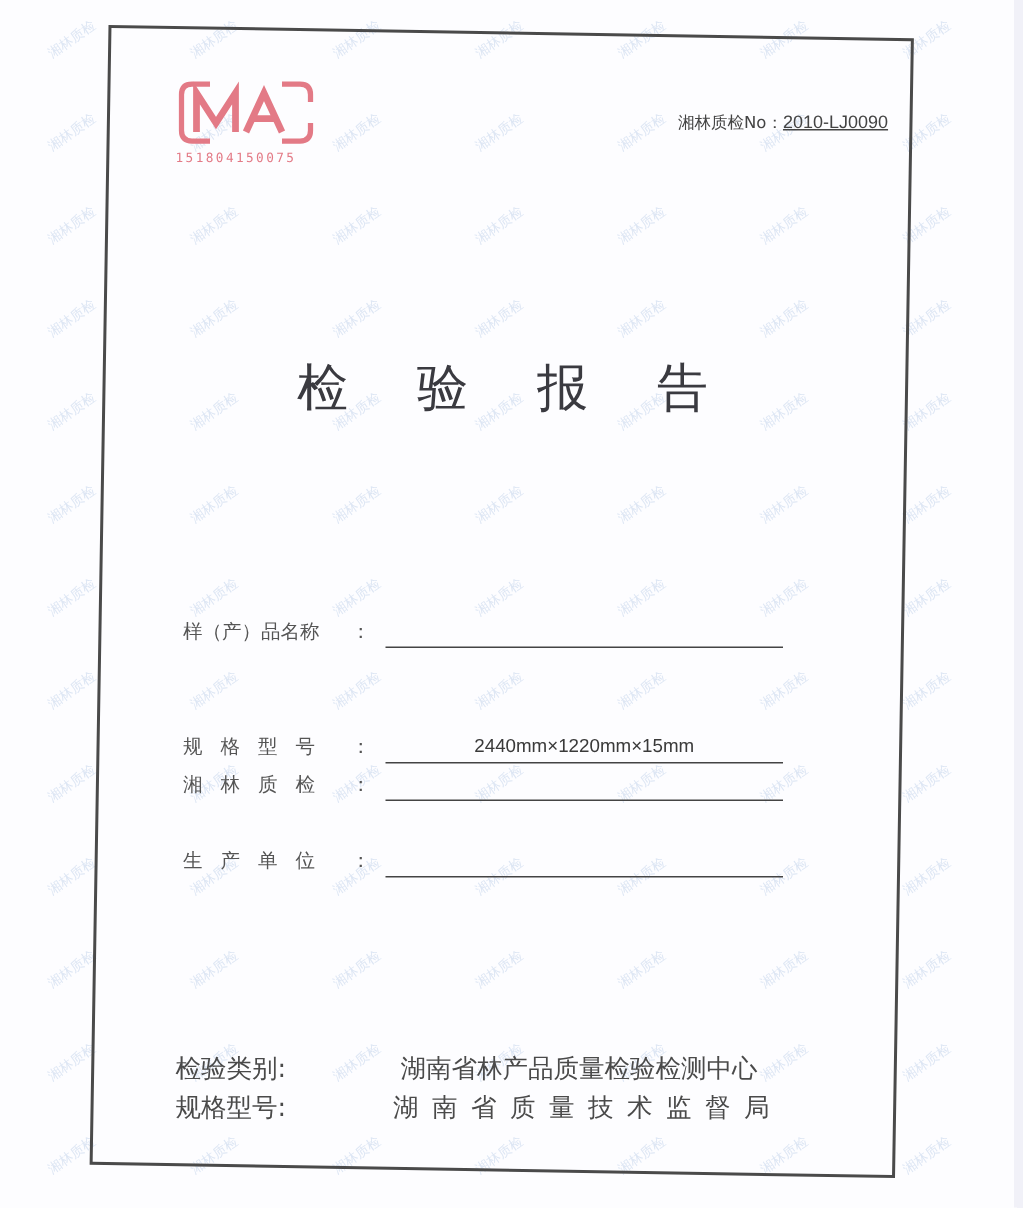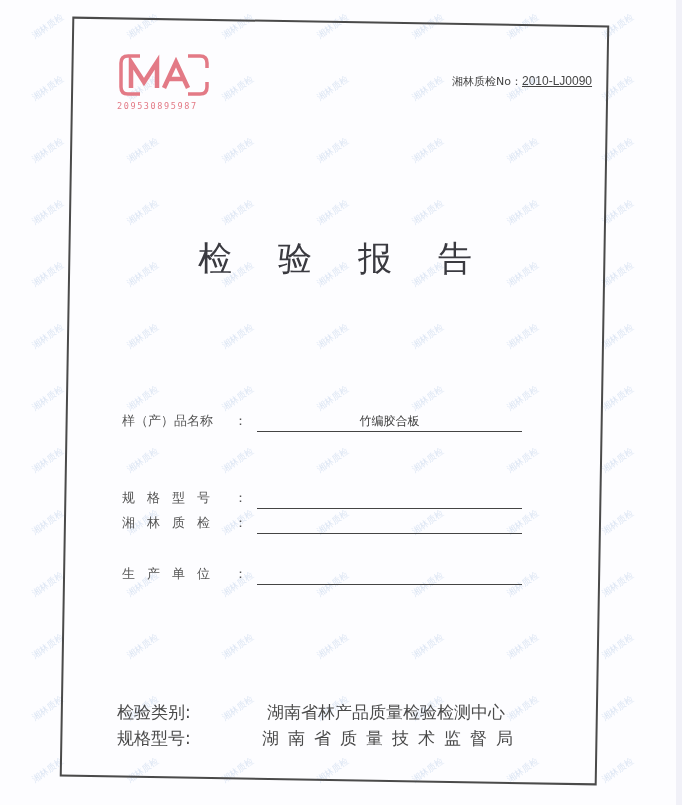--- a/index.html
+++ b/index.html
@@ -171,38 +171,38 @@
 
 <div class="cma">
   <svg width="92" height="46" viewBox="0 0 92 46">
     <path d="M22 4 L10 4 Q3 4 3 11 L3 35 Q3 42 10 42 L22 42" fill="none" stroke="#e37a86" stroke-width="3.5"></path>
     <path d="M70 4 L82 4 Q89 4 89 11 L89 16" fill="none" stroke="#e37a86" stroke-width="3.5"></path>
     <path d="M89 30 L89 35 Q89 42 82 42 L70 42" fill="none" stroke="#e37a86" stroke-width="3.5"></path>
     <path d="M13 36 L13 10 L26 30 L39 10 L39 36" fill="none" stroke="#e37a86" stroke-width="4.5" stroke-linejoin="miter"></path>
     <path d="M46 36 L58 10 L70 36 M51 27 L65 27" fill="none" stroke="#e37a86" stroke-width="4.5"></path>
   </svg>
 </div>
-<div class="cma-num">209530895987</div>
+<div class="cma-num">151804150075</div>
 
 <div class="report-no">
   <span>湘林质检No：</span><span class="no-value">2010-LJ0090</span>
 </div>
 
 <div class="title">检验报告</div>
 
 <div class="field" style="top:410px;">
   <span class="label">样（产）品名称</span>
   <span class="colon">：</span>
-  <span class="value">竹编胶合板</span>
   <span class="line"></span>
 </div>
 
 <div class="field" style="top:487px;text-decoration:underline;">
   <span class="label spaced">规格型号</span>
   <span class="colon">：</span>
+  <span class="value" style="font-family:'Liberation Sans',sans-serif;font-size:12.5px;">2440mm×1220mm×15mm</span>
   <span class="line"></span>
 </div>
 
 <div class="field" style="top:512px;">
   <span class="label spaced">湘林质检</span>
   <span class="colon">：</span>
   <span class="line"></span>
 </div>
 
 <div class="field" style="top:563px;">

